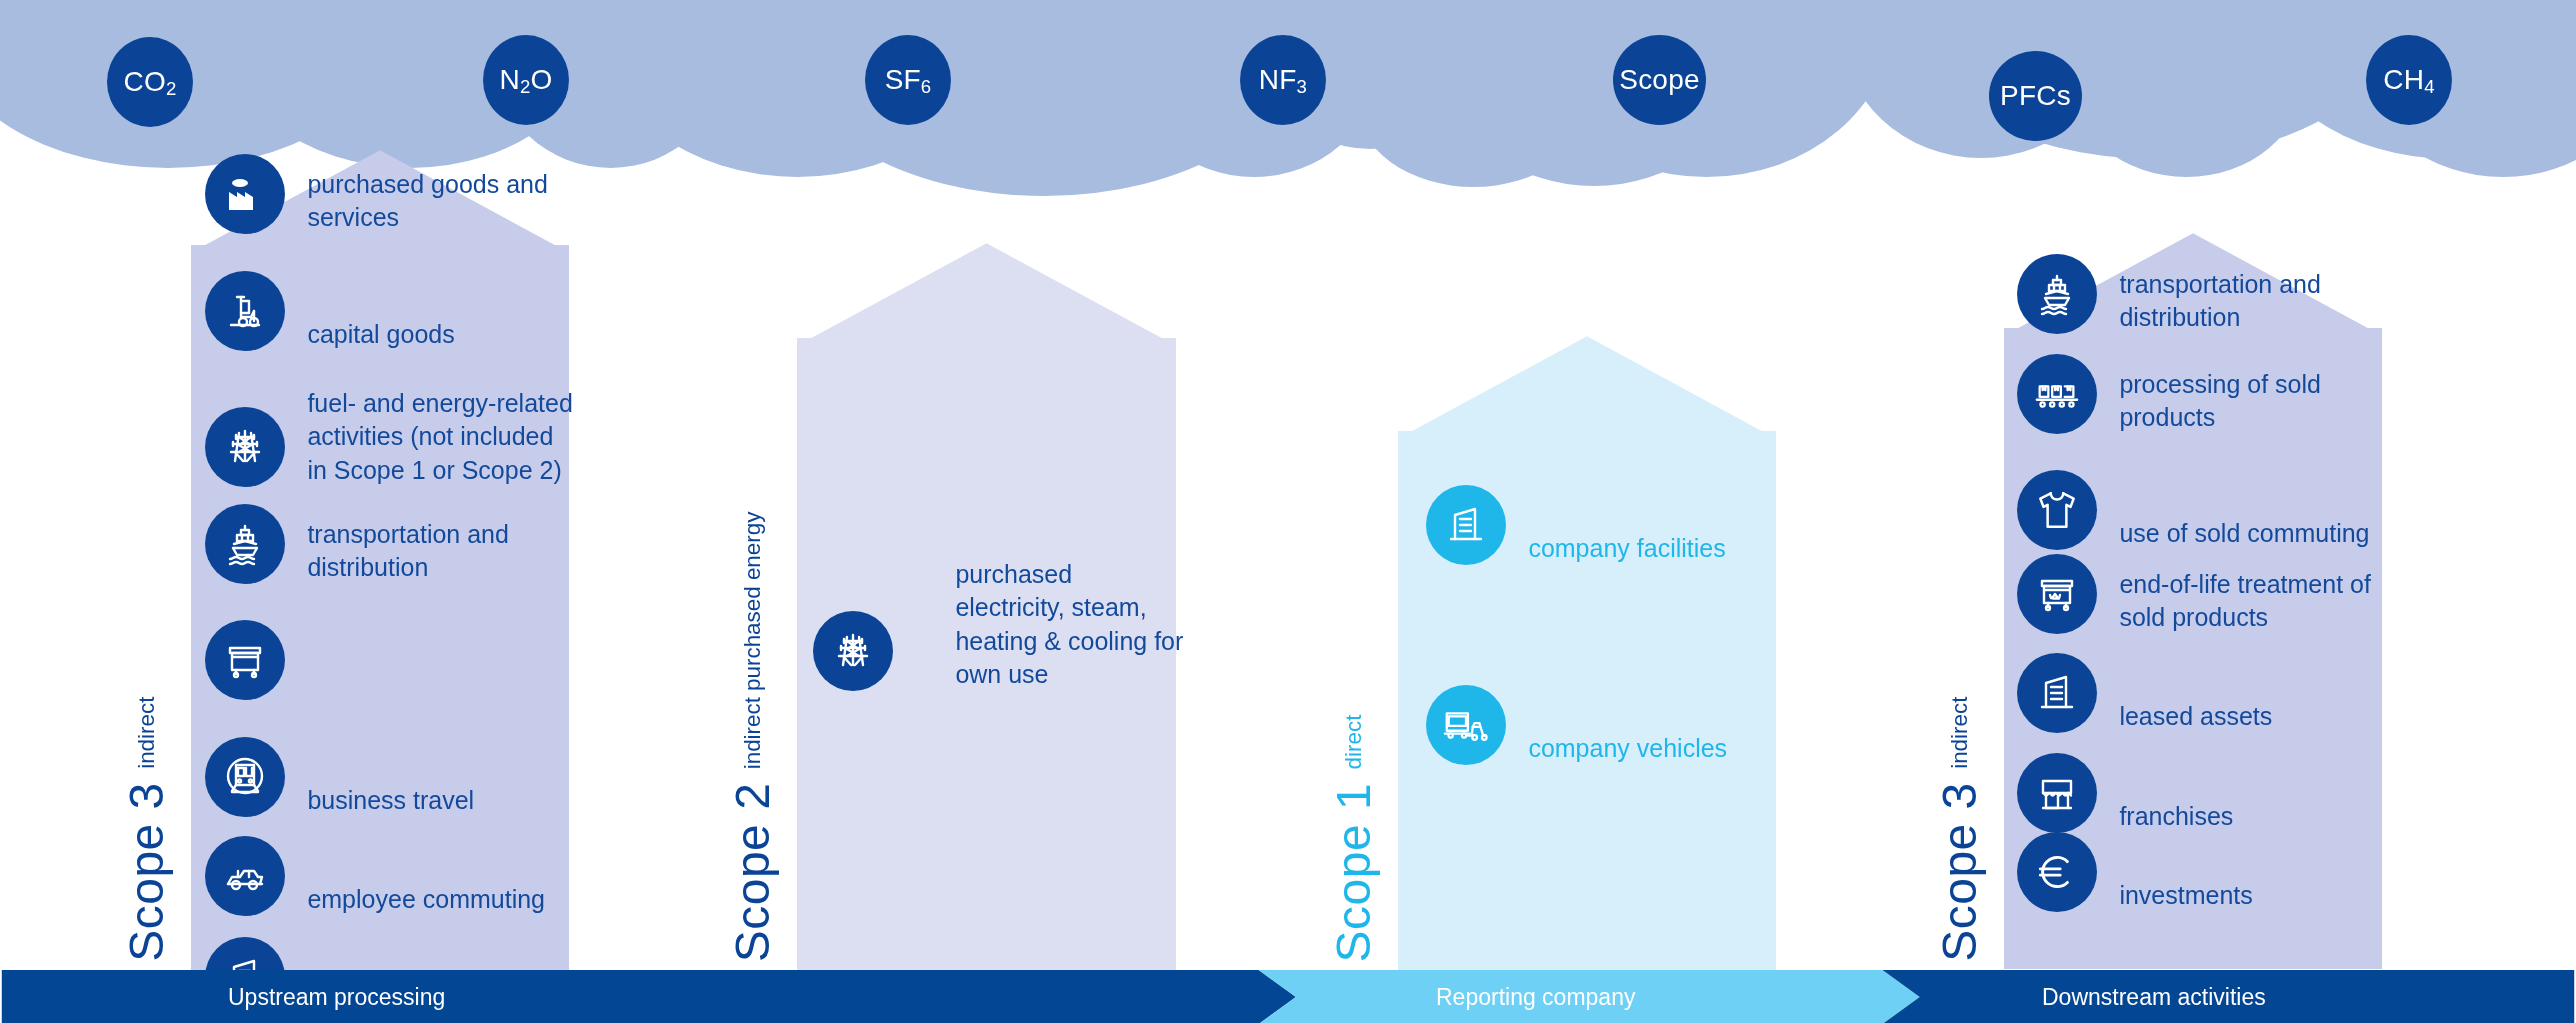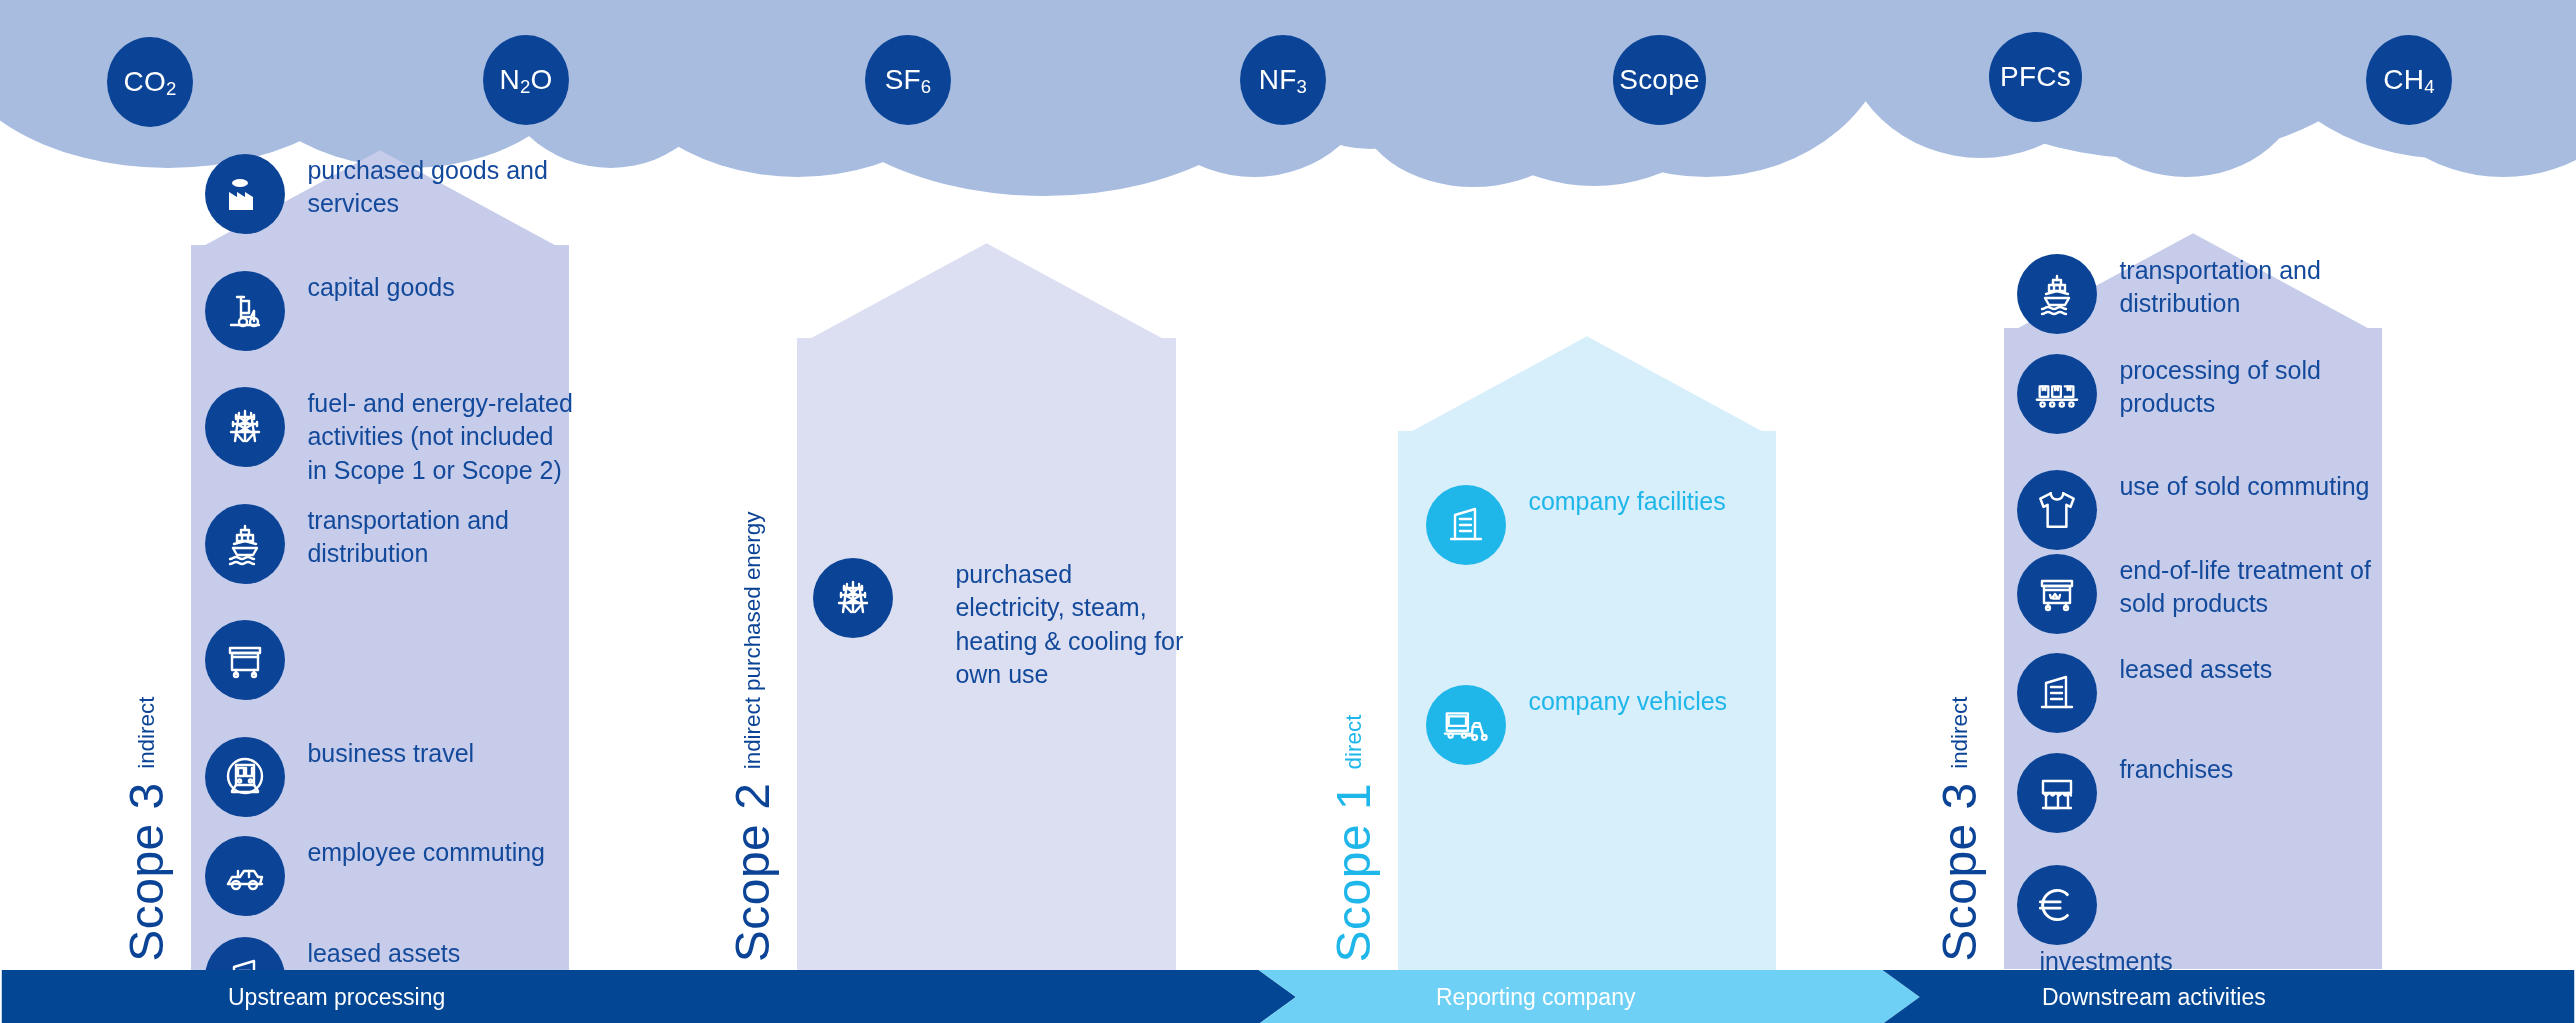--- a/index.html
+++ b/index.html
@@ -24,21 +24,21 @@
   
   .scope{position:absolute;bottom:62px;
          writing-mode:vertical-rl;transform:rotate(180deg);
          transform-origin:center;white-space:nowrap;
          display:flex;align-items:baseline;gap:13px;}
   .scope .big{font-size:48px;letter-spacing:0.5px;}
   .scope .small{font-size:22.4px;}
 
   
   .items{position:absolute;}
-  .row{display:flex;align-items:flex-start;position:absolute;left:0;}
+  .row{display:flex;align-items:flex-end;position:absolute;left:0;}
   .ic{width:80px;height:80px;border-radius:50%;flex:0 0 80px;
       display:flex;align-items:center;justify-content:center;}
   .ic svg{display:block;}
   .lbl{margin-left:22.4px;font-size:25px;line-height:1.33;}
 
   .navy .ic{background:#0b4496;}
   .navy .lbl{color:#13499b;}
   .cyan .ic{background:#1fb6ea;}
   .cyan .lbl{color:#1fb6ea;}
 
@@ -82,21 +82,21 @@
       </div>
       <div class="gas" style="left: 865px; top: 35px; width: 86px; height: 90px;">
         <span>SF<sub>6</sub></span>
       </div>
       <div class="gas" style="left: 1240px; top: 35px; width: 86px; height: 90px;">
         <span>NF<sub>3</sub></span>
       </div>
       <div class="gas" style="left: 1613px; top: 35px; width: 93px; height: 90px;">
         <span>Scope</span>
       </div>
-      <div class="gas" style="left: 1989px; top: 32px; width: 93px; height: 90px;">
+      <div class="gas" style="left: 1989px; top: 51px; width: 93px; height: 90px;">
         <span>PFCs</span>
       </div>
       <div class="gas" style="left: 2366px; top: 35px; width: 86px; height: 90px;">
         <span>CH<sub>4</sub></span>
       </div>
     </div>
 
   <div class="arrow" style="left:191px;width:378px;height:820px;">
     <svg class="head" width="378" height="103" viewBox="0 0 405 110">
       <polygon points="202.5,0 405,110 0,110" fill="#c6cce9"></polygon>
@@ -399,21 +399,21 @@
               <path d="M10 12h28v12H10z"></path>
               <path d="M10 24c1.6 0 1.6 2.5 3.2 2.5S14.8 24 16.4 24s1.6 2.5 3.2 2.5S21.2 24 22.8 24s1.6 2.5 3.2 2.5S27.6 24 29.2 24s1.6 2.5 3.2 2.5S34 24 35.6 24 37.2 26.5 38 26.5"></path>
               <path d="M13 27v12h12V27"></path>
               <path d="M35 24v15"></path>
               <path d="M10 39h28"></path>
             </g>
           </svg>
         </div>
         <div class="lbl">franchises</div>
       </div>
-      <div class="row" style="top: 611px; width: 100%; flex-direction: column;">
+      <div class="row" style="top: 578px; width: 100%;">
         <div class="ic">
           <svg width="50" height="50" viewBox="0 0 48 48">
             <g fill="none" stroke="#fff" stroke-width="2.8" stroke-linecap="round">
               <path d="M34 14a14 14 0 1 0 0 20"></path>
               <path d="M8 21h19M8 27h19"></path>
             </g>
           </svg>
         </div>
         <div class="lbl">investments</div>
       </div>

